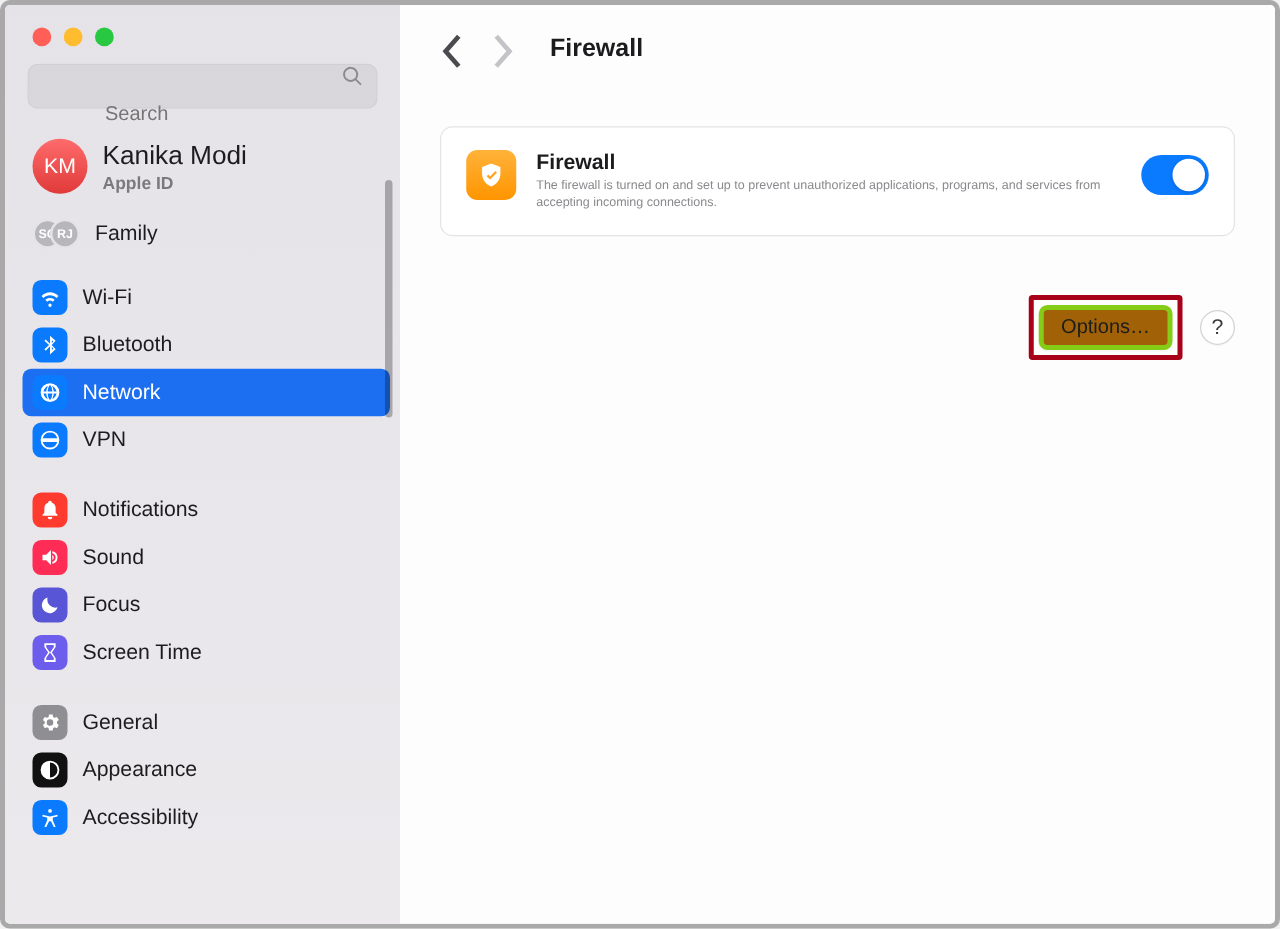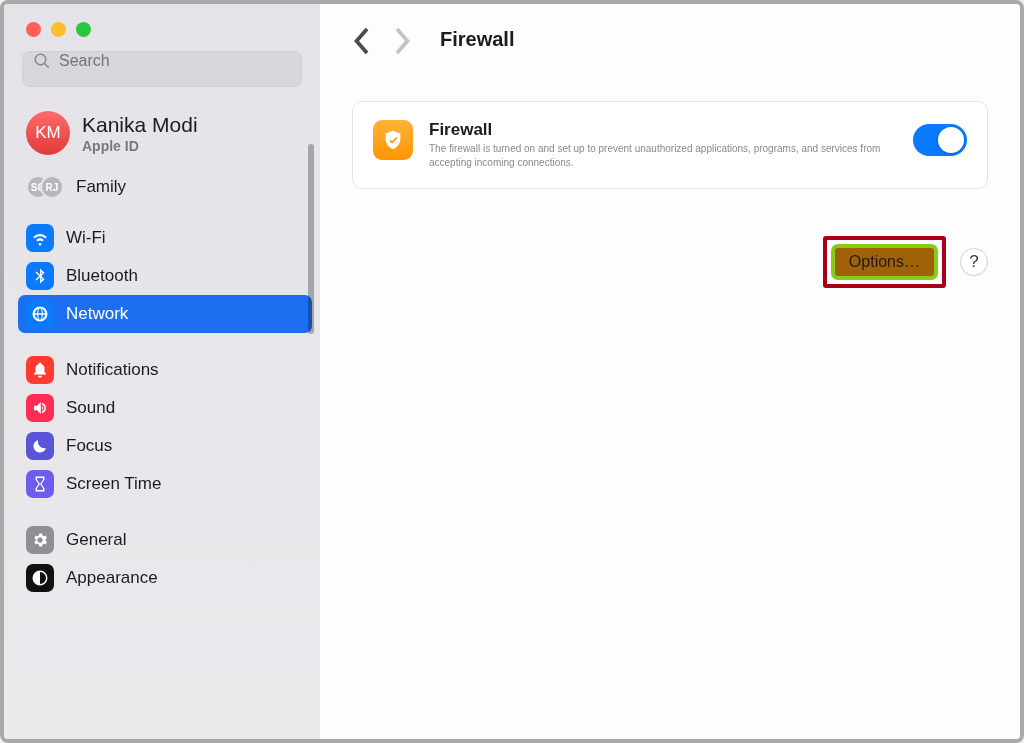--- a/index.html
+++ b/index.html
@@ -34,27 +34,28 @@
     gap: 10px;
     padding: 8px 0 14px 22px;
   }
   .dot { width: 15px; height: 15px; border-radius: 50%; }
   .dot.red { background: #ff5f57; }
   .dot.yellow { background: #febc2e; }
   .dot.green { background: #28c840; }
   .search-wrap { padding: 0 18px 6px 18px; }
   .search {
     display: flex;
-    align-items: flex-start;
+    align-items: flex-end;
     background: rgba(0,0,0,0.055);
     border-radius: 8px;
     height: 36px;
     padding: 0 10px;
     gap: 8px;
     border: 1px solid rgba(0,0,0,0.04);
+    flex-direction: column;
   }
   .search svg { width: 18px; height: 18px; fill: #8a8a8e; }
   .search input {
     flex: 1;
     border: none;
     background: transparent;
     font-size: 16px;
     color: #6d6d72;
     outline: none;
   }
@@ -240,20 +241,28 @@
           <span>Bluetooth</span>
         </div>
         <div class="item selected">
           <div class="icon-box ib-blue">
             <svg viewBox="0 0 24 24">
                 <path d="M12 2a10 10 0 1 0 0 20 10 10 0 0 0 0-20zm6.9 9H16c-.2-2.4-.9-4.5-1.9-6 2.5.9 4.4 3.2 4.8 6zM12 4c1.2 1 2.3 3.4 2.5 7h-5C9.7 7.4 10.8 5 12 4zm-2.1 1c-1 1.5-1.7 3.6-1.9 6H5.1c.4-2.8 2.3-5.1 4.8-6zM5.1 13H8c.2 2.4.9 4.5 1.9 6-2.5-.9-4.4-3.2-4.8-6zM12 20c-1.2-1-2.3-3.4-2.5-7h5c-.2 3.6-1.3 6-2.5 7zm2.1-1c1-1.5 1.7-3.6 1.9-6h2.9c-.4 2.8-2.3 5.1-4.8 6z"></path>
               </svg>
           </div>
           <span>Network</span>
         </div>
+        <div class="item">
+          <div class="icon-box ib-blue">
+            <svg viewBox="0 0 24 24">
+                <path d="M12 2a10 10 0 1 0 0 20 10 10 0 0 0 0-20zm0 2a8 8 0 0 1 7.7 6H4.3A8 8 0 0 1 12 4zm0 16a8 8 0 0 1-7.7-6h15.4A8 8 0 0 1 12 20z"></path>
+              </svg>
+          </div>
+          <span>VPN</span>
+        </div>
       </div>
 
       <div class="group">
         <div class="item">
           <div class="icon-box ib-red">
             <svg viewBox="0 0 24 24">
                 <path d="M12 2a2 2 0 0 0-2 2v.3A6 6 0 0 0 6 10v5l-2 2v1h16v-1l-2-2v-5a6 6 0 0 0-4-5.7V4a2 2 0 0 0-2-2zm0 20a2.5 2.5 0 0 0 2.5-2.5h-5A2.5 2.5 0 0 0 12 22z"></path>
               </svg>
           </div>
           <span>Notifications</span>
@@ -294,20 +303,29 @@
           <span>General</span>
         </div>
         <div class="item">
           <div class="icon-box ib-black">
             <svg viewBox="0 0 24 24">
                 <path d="M12 3a9 9 0 1 0 0 18V3z" fill="#fff"></path>
                 <circle cx="12" cy="12" r="9" fill="none" stroke="#fff" stroke-width="2"></circle>
               </svg>
           </div>
           <span>Appearance</span>
+        </div>
+        <div class="item">
+          <div class="icon-box ib-blue">
+            <svg viewBox="0 0 24 24">
+                <circle cx="12" cy="5" r="2"></circle>
+                <path d="M4 9l8 2 8-2v2l-5 1v3l3 7h-2l-3-6h-2l-3 6H6l3-7v-3L4 11V9z"></path>
+              </svg>
+          </div>
+          <span>Accessibility</span>
         </div>
       </div>
     </div>
 
     <div class="scroll-ind"></div>
   </div>
 
   <div class="main">
     <div class="titlebar">
       <div class="nav-arrows">

